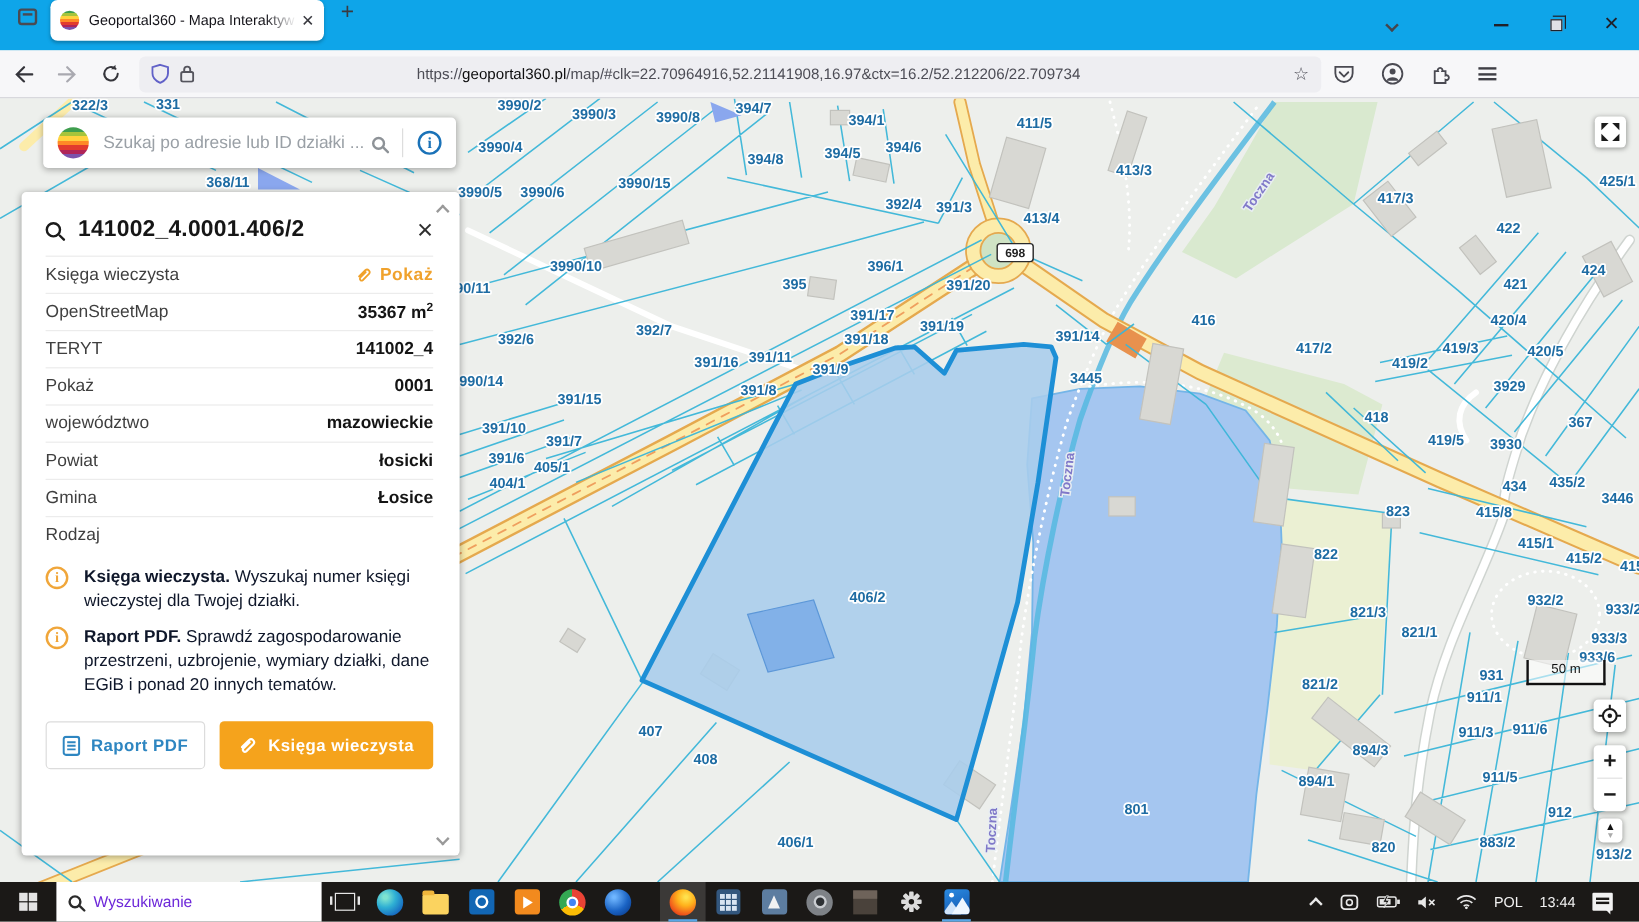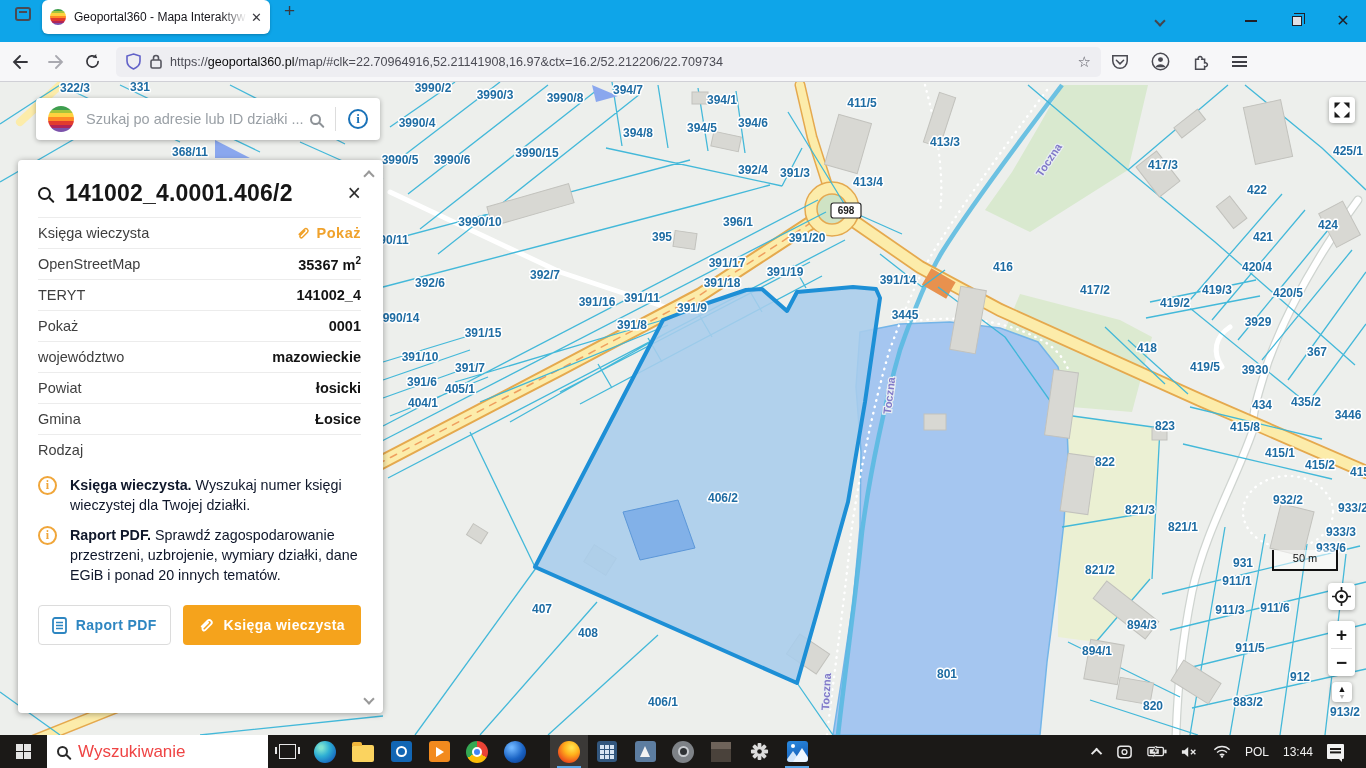--- a/index.html
+++ b/index.html
@@ -19,21 +19,21 @@
   .newtab { font-size:19px; color:#3a3a40; margin-left:14px; font-weight:400; }
   .tab-right { margin-left:auto; display:flex; align-items:center; }
   .tab-chevdn { margin-right:64px; }
   .chev { display:inline-block; width:8px; height:8px; border-right:2px solid #45454c; border-bottom:2px solid #45454c; transform:rotate(45deg); }
   .winbtn { width:46px; height:40px; display:flex; align-items:center; justify-content:center; color:#202028; }
   .ic-min { width:12px; height:2px; background:#202028; }
   .ic-restore { width:10px; height:10px; border:1.4px solid #202028; position:relative; background:#e0e0e5; }
   .ic-restore::before { content:""; position:absolute; right:-4px; top:-4px; width:10px; height:10px; border:1.4px solid #202028; border-left:none; border-bottom:none; }
   .ic-close { font-size:16px; line-height:1; }
 
-  .navbar { position:absolute; top:42px; left:0; width:1366px; height:40px; background:#f7f7f9; border-bottom:1px solid #d0d0d6; display:flex; align-items:center; }
+  .navbar { position:absolute; top:42px; left:0; width:1366px; height:40px; background:#f7f7f9; border-bottom:1px solid #d0d0d6; display:flex; align-items:center;text-align:center; }
   .navic { width:32px; height:30px; display:flex; align-items:center; justify-content:center; border-radius:4px; margin-left:4px; font-size:16px; }
   .urlbar { height:30px; flex:0 0 985px; margin-left:8px; background:#eeeef2; border-radius:5px; display:flex; align-items:center; padding:0 10px; }
   .url-text { font-size:12.6px; color:#4c4c55; white-space:nowrap; overflow:hidden; flex:1; margin-left:8px; }
   .url-text .dom { color:#0c0c0d; }
   .nav-right { display:flex; align-items:center; margin-left:10px; gap:22px; }
   .hamb { width:15px; height:11px; border-top:2px solid #3f3f46; border-bottom:2px solid #3f3f46; position:relative; }
   .hamb::after { content:""; position:absolute; top:2.6px; left:0; width:15px; height:2px; background:#3f3f46; }
 
   
   .map-wrap { position:absolute; top:82px; left:0; width:1366px; height:653px; background:#edefec; overflow:hidden; }
@@ -53,21 +53,21 @@
   .info-ic { width:20px; height:20px; border:2px solid #1a72b8; border-radius:50%; color:#1a72b8; font:700 13px "Liberation Serif",serif; display:flex; align-items:center; justify-content:center; }
 
   .panel { position:absolute; left:18px; top:78px; width:365px; height:553px; background:#fff; border-radius:4px; box-shadow:0 1px 6px rgba(0,0,0,.35); z-index:25; padding:16px 22px 14px 20px; }
   .pscroll { position:absolute; right:8px; width:10px; height:10px; }
   .pscroll span { display:block; width:8px; height:8px; border-right:2px solid #999; border-bottom:2px solid #999; }
   .pscroll.up { top:8px; } .pscroll.up span { transform:rotate(-135deg); margin-top:4px; }
   .pscroll.dn { bottom:8px; } .pscroll.dn span { transform:rotate(45deg); }
   .phead { display:flex; align-items:center; margin:4px 0 10px 0; }
   .phead .mag { border-color:#1b1b1b; width:13px; height:13px; }
   .phead .mag::after { background:#1b1b1b; }
-  .ptitle { font-size:23px; font-weight:700; color:#161616; margin-left:14px; letter-spacing:.2px; }
+  .ptitle { font-size:19px; font-weight:700; color:#161616; margin-left:14px; letter-spacing:.2px; }
   .pclose { margin-left:auto; font-size:23px; color:#2f2f2f; line-height:1; }
   .prow { display:flex; justify-content:space-between; align-items:center; border-top:1px solid #ececec; padding:6px 0; min-height:31px; }
   .plab { font-size:14.5px; color:#3f3f3f; max-width:120px; }
   .pval { font-size:14.5px; font-weight:700; color:#141414; text-align:right; max-width:225px; }
   .pval sup { font-size:10px; }
   .plink { color:#f0a22c; display:flex; align-items:center; gap:7px; letter-spacing:.5px; }
   .notes { margin-top:10px; }
   .note { display:flex; margin-top:10px; }
   .note-ic { width:19px; height:19px; border:2px solid #f0a63a; border-radius:50%; color:#f0a63a; font:700 12px "Liberation Serif",serif; display:flex; align-items:center; justify-content:center; flex:0 0 auto; margin-right:13px; margin-top:1px; }
   .note p { font-size:14.3px; color:#0f172a; line-height:20px; }
@@ -86,21 +86,21 @@
   .ctl-tri .t1 { font-size:9px; color:#111; } .ctl-tri .t2 { font-size:7px; color:#aaa; margin-top:-1px; }
   .scalebar { position:absolute; left:1272px; top:468px; width:66px; height:21px; border:2px solid #111; border-top:none; background:rgba(255,255,255,.55); font-size:11px; color:#111; text-align:center; line-height:17px; z-index:20; }
   .attrib { position:absolute; right:0; bottom:0; background:rgba(255,255,255,.72); font-size:11px; color:#383838; padding:2px 6px 3px 8px; z-index:20; white-space:nowrap; }
 
   
   .taskbar { position:absolute; top:735px; left:0; width:1366px; height:33px; background:#1b1917; display:flex; align-items:center; z-index:50; }
   .tb-start { width:47px; height:33px; display:flex; align-items:center; justify-content:center; }
   .winlogo { display:grid; grid-template-columns:7px 7px; grid-template-rows:7px 7px; gap:1.5px; }
   .winlogo i { background:#e4e4e4; }
   .tb-search { width:221px; height:33px; background:#fff; display:flex; align-items:center; padding:0 10px; gap:10px; }
-  .tb-search span.ph { font-size:17px; color:#ef4444; }
+  .tb-search span.ph { font-size:13px; color:#6d28d9; }
   .tb-icons { display:flex; align-items:center; height:33px; }
   .cell { width:38px; height:33px; display:flex; align-items:center; justify-content:center; position:relative; }
   .cell.active { background:rgba(255,255,255,.14); }
   .cell .runbar { position:absolute; bottom:0; left:7px; right:7px; height:2px; background:#5aa7e8; }
   .tv { width:17px; height:15px; border:1.6px solid #e6e6e6; position:relative; background:transparent; }
   .tv::before { content:""; position:absolute; left:-5px; top:2px; width:2px; height:7px; background:#e6e6e6; }
   .tv::after { content:""; position:absolute; right:-5px; top:2px; width:2px; height:7px; background:#e6e6e6; }
   .ic-edge { width:22px; height:22px; border-radius:50%; background:radial-gradient(circle at 32% 30%, #7ee3d0 8%, #2fb0d4 40%, #1566c0 80%); }
   .ic-folder { width:22px; height:17px; background:#fbd35f; border-radius:2px; position:relative; margin-top:3px; }
   .ic-folder::before { content:""; position:absolute; top:-3px; left:0; width:10px; height:4px; background:#f0b63c; border-radius:2px 2px 0 0; }

